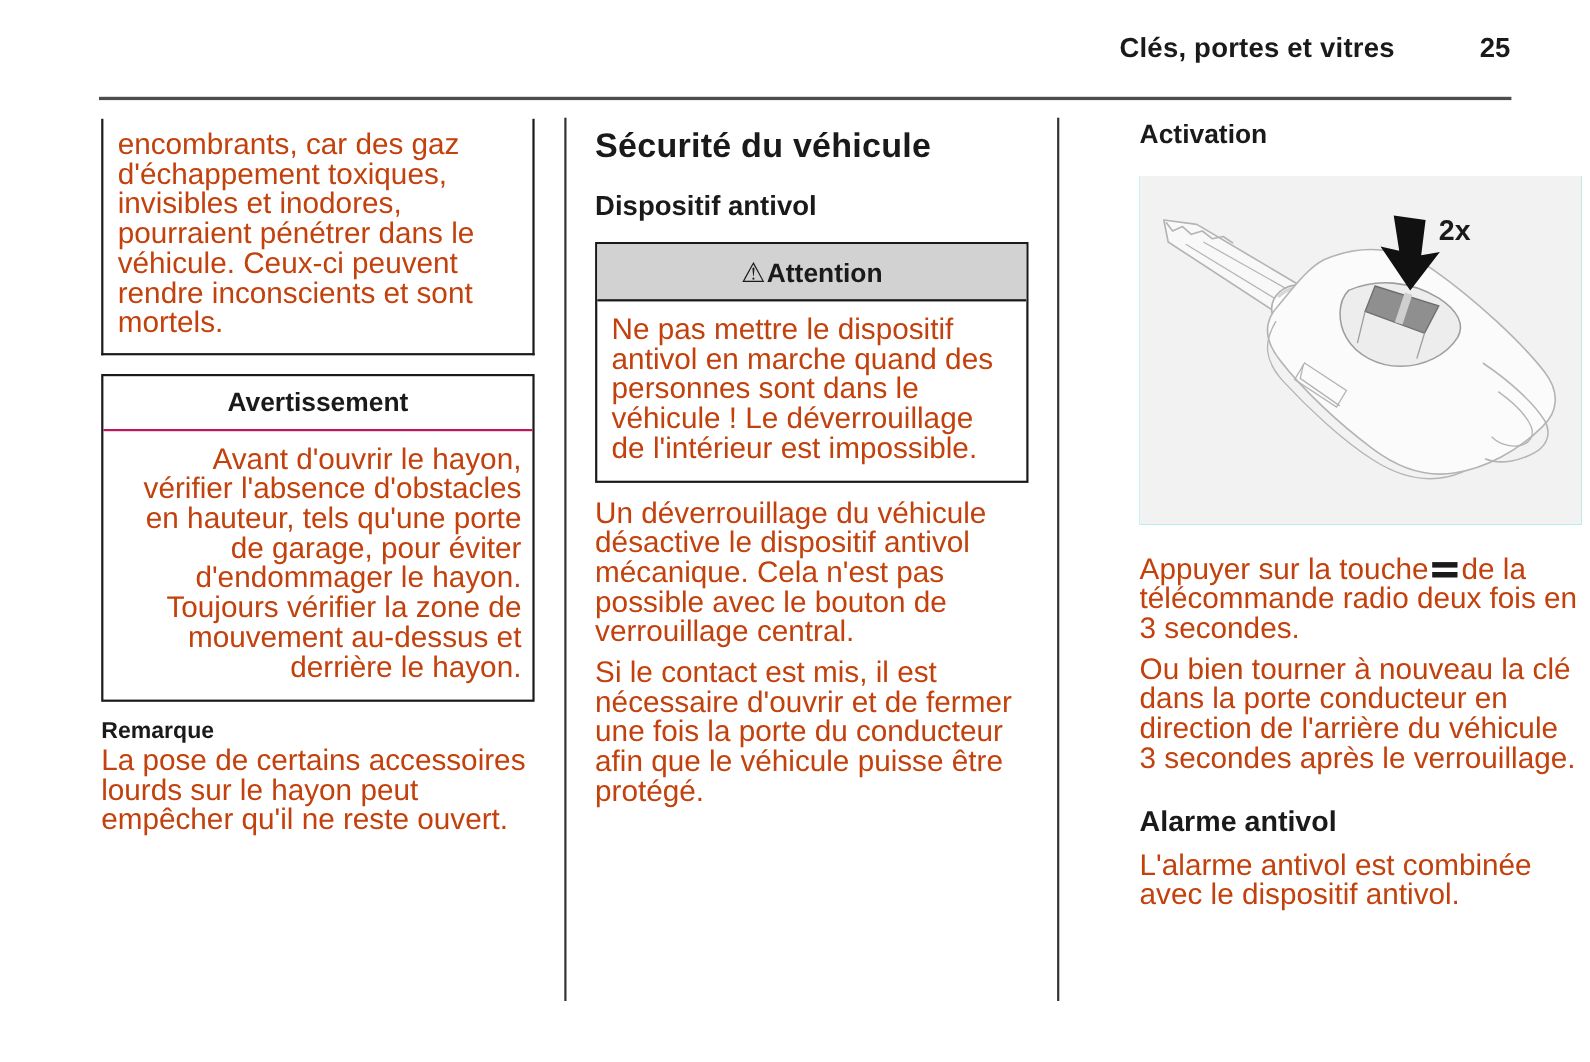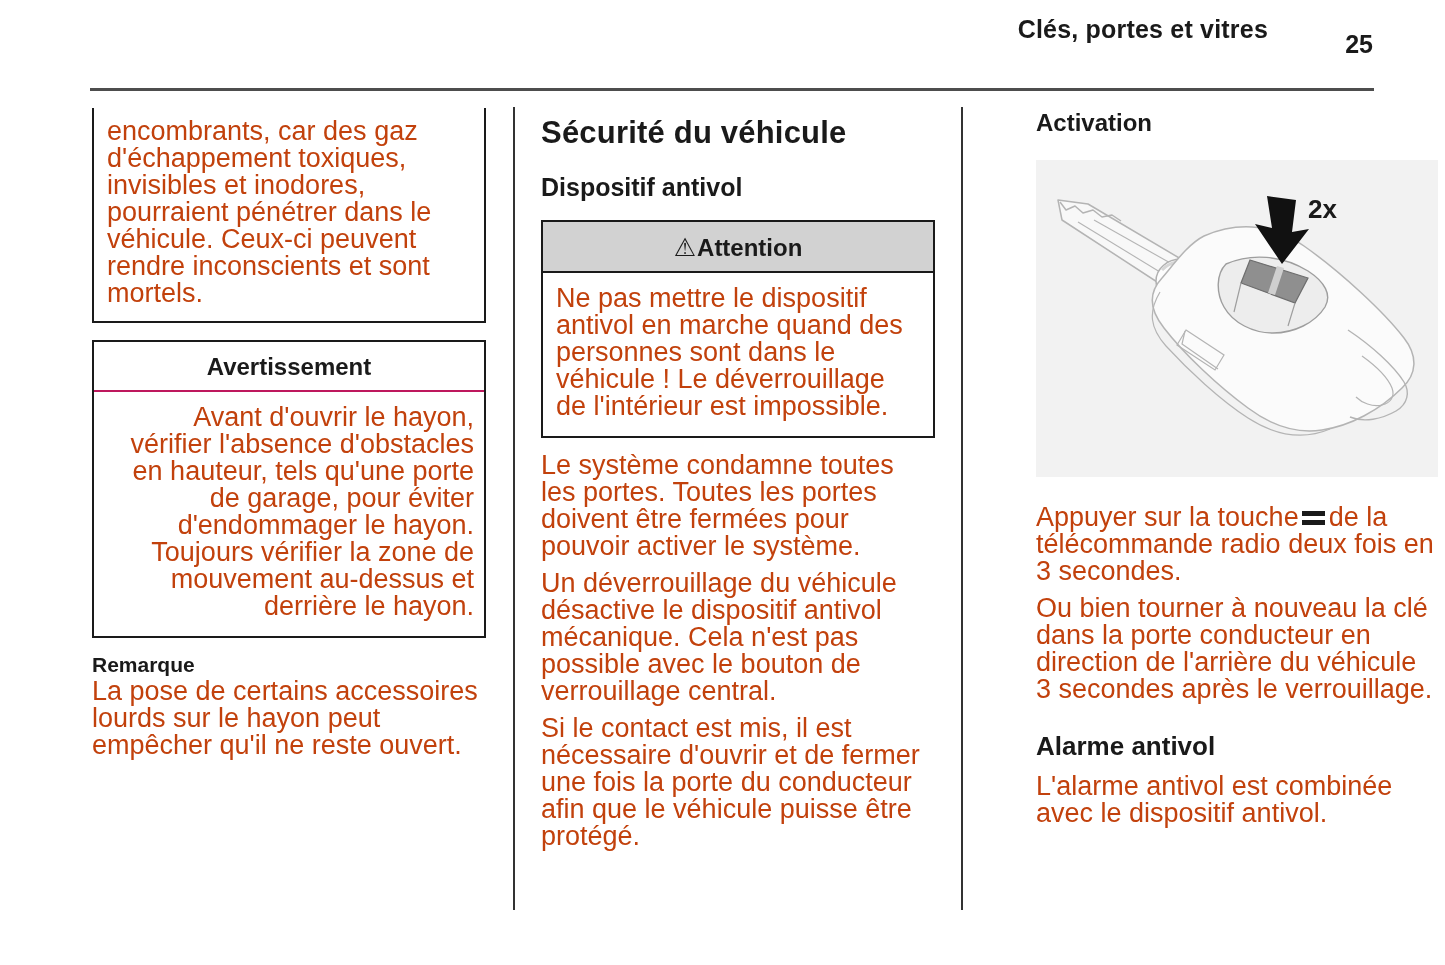--- a/index.html
+++ b/index.html
@@ -2,21 +2,21 @@
 <html><head>
 <meta charset="utf-8">
 <style>
   html,body{margin:0;padding:0;}
   body{
     width:1445px;height:965px;position:relative;background:#ffffff;
     font-family:"Liberation Sans","DejaVu Sans",sans-serif;
     color:#1a1a1a;-webkit-font-smoothing:antialiased;
   }
   .hdr-title{
-    position:absolute;top:15px;left:0;width:1268px;text-align:right;
+    position:absolute;top:30px;left:0;width:1268px;text-align:right;
     font-size:25px;font-weight:bold;letter-spacing:0.2px;
   }
   .hdr-page{
     position:absolute;top:30px;left:1300px;width:73px;text-align:right;
     font-size:25px;font-weight:bold;
   }
   .hdr-rule{
     position:absolute;left:90px;top:88px;width:1284px;height:3px;background:#4d4d4d;
   }
   .col-divider{
@@ -107,21 +107,20 @@
 
   <div class="caution-box">
     <div class="caution-head">
       <span class="tri">⚠</span><span>Attention</span>
     </div>
     <div class="caution-body body-text">
       <p>Ne pas mettre le dispositif antivol en marche quand des personnes sont dans le véhicule ! Le déverrouillage de l'intérieur est impossible.</p>
     </div>
   </div>
 
-  <p class="body-text para">Le système condamne toutes les portes. Toutes les portes doivent être fermées pour pouvoir activer le système.</p>
   <p class="body-text para">Un déverrouillage du véhicule désactive le dispositif antivol mécanique. Cela n'est pas possible avec le bouton de verrouillage central.</p>
   <p class="body-text para">Si le contact est mis, il est nécessaire d'ouvrir et de fermer une fois la porte du conducteur afin que le véhicule puisse être protégé.</p>
 </section>
 
 <section class="col col-right">
   <h3 class="h3">Activation</h3>
 
   <div class="figure">
     <svg viewBox="0 0 402 317" width="402" height="317">
       <rect width="402" height="317" fill="#f2f2f2"></rect>

